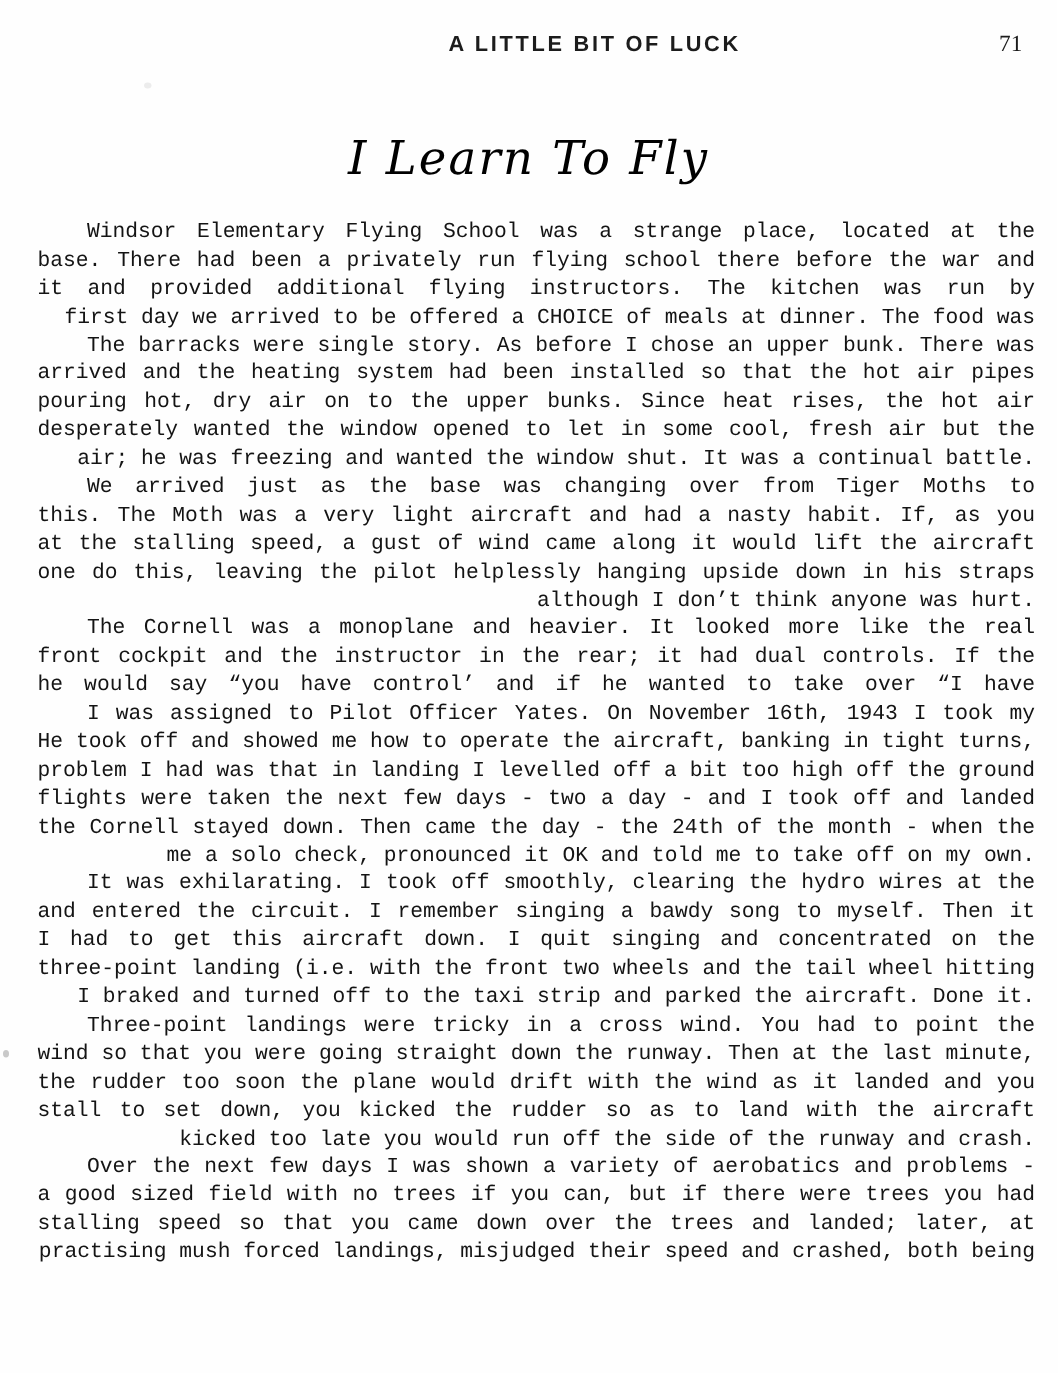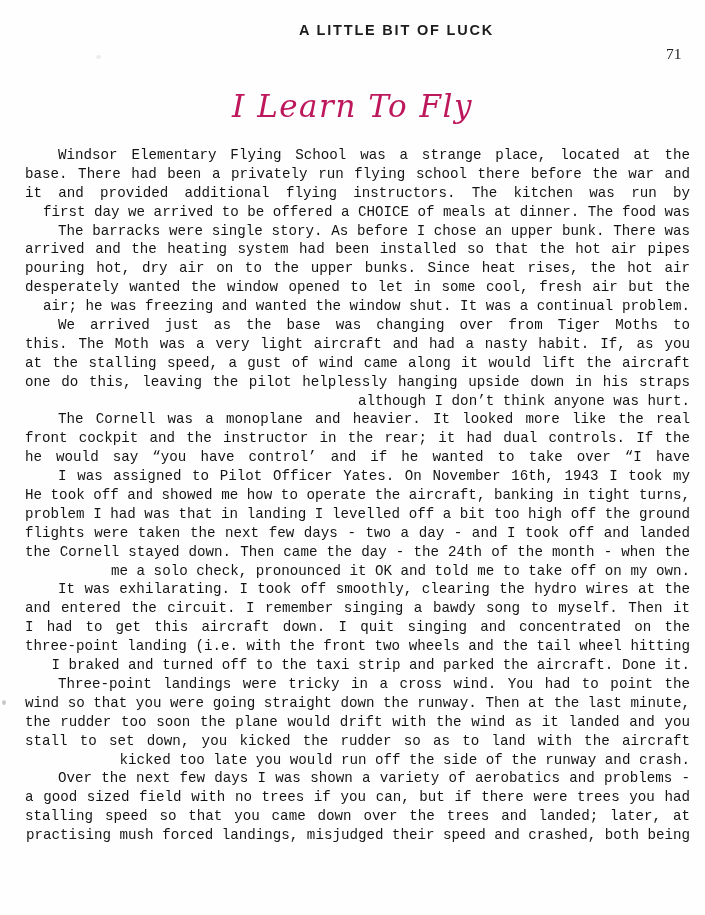--- a/index.html
+++ b/index.html
@@ -29,33 +29,32 @@
     letter-spacing: 1.8px;
     color: #1c1c1c;
   }
   .page-number {
     position: absolute;
     top: 21px;
     left: 666px;
     font-family: "Liberation Serif", "DejaVu Serif", serif;
     font-size: 15.5px;
     color: #1c1c1c;
-    margin-top: 24px;
   }
   .chapter-title {
     position: absolute;
     top: 88px;
     left: 0;
     width: 100%;
     text-align: center;
     font-family: "DejaVu Serif", "Liberation Serif", serif;
     font-style: italic;
     font-size: 31px;
     letter-spacing: 1.5px;
-    color: #be185d;
+    color: #000000;
   }
   .page-body {
     position: absolute;
     top: 146px;
     left: 25px;
     width: 665px;
     font-family: "Liberation Serif", "DejaVu Serif", serif;
     font-size: 14.2px;
     line-height: 18.9px;
     color: #141414;
@@ -91,21 +90,21 @@
         <div class="tline first just">Windsor Elementary Flying School was a strange place, located at the airport. It was a civilian run</div>
         <div class="tline just">base. There had been a privately run flying school there before the war and the RCAF simply expanded</div>
         <div class="tline just">it and provided additional flying instructors. The kitchen was run by civilians and we were astounded the</div>
         <div class="tline">first day we arrived to be offered a CHOICE of meals at dinner. The food was pretty good.</div>
       </div>
       <div class="para">
         <div class="tline first just">The barracks were single story. As before I chose an upper bunk. There was a problem. Winter had</div>
         <div class="tline just">arrived and the heating system had been installed so that the hot air pipes ran under the ceiling with vents</div>
         <div class="tline just">pouring hot, dry air on to the upper bunks. Since heat rises, the hot air stayed up. I was baking and</div>
         <div class="tline just">desperately wanted the window opened to let in some cool, fresh air but the man below me had no hot</div>
-        <div class="tline">air; he was freezing and wanted the window shut. It was a continual problem.</div>
+        <div class="tline">air; he was freezing and wanted the window shut. It was a continual battle.</div>
       </div>
       <div class="para">
         <div class="tline first just">We arrived just as the base was changing over from Tiger Moths to Cornells. We were pleased at</div>
         <div class="tline just">this. The Moth was a very light aircraft and had a nasty habit. If, as you were just about to set down, and</div>
         <div class="tline just">at the stalling speed, a gust of wind came along it would lift the aircraft and flip it over. I saw more than</div>
         <div class="tline just">one do this, leaving the pilot helplessly hanging upside down in his straps until ground crew came along,</div>
         <div class="tline">although I don’t think anyone was hurt.</div>
       </div>
       <div class="para">
         <div class="tline first just">The Cornell was a monoplane and heavier. It looked more like the real thing. The student sat in the</div>

